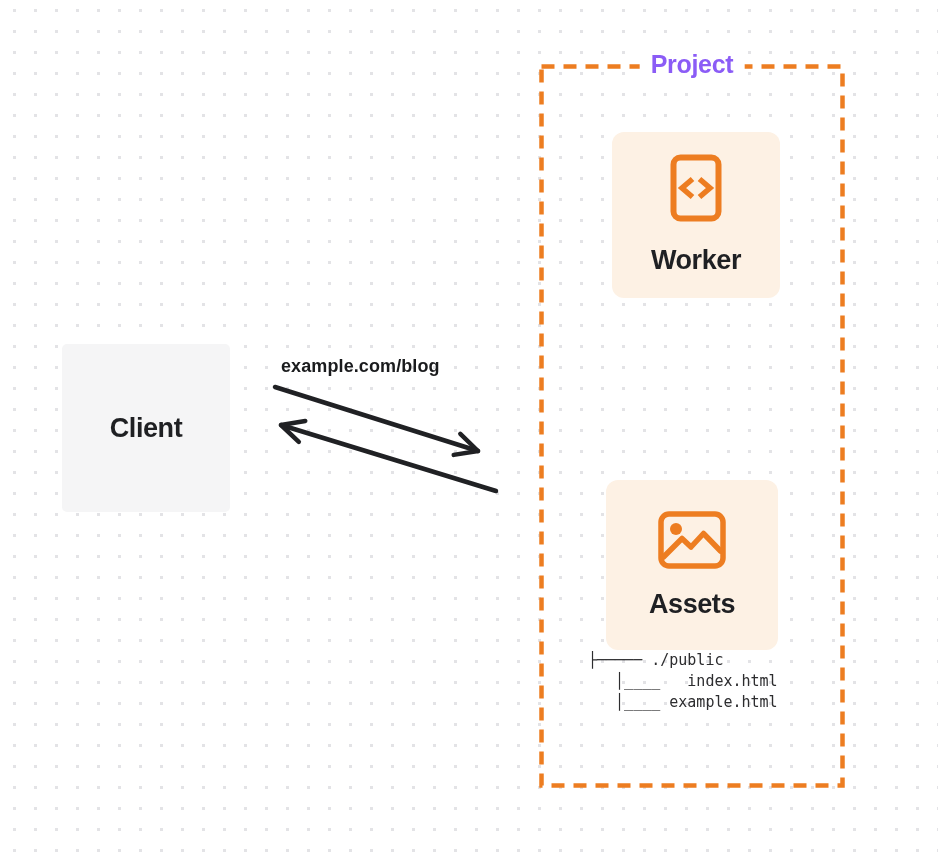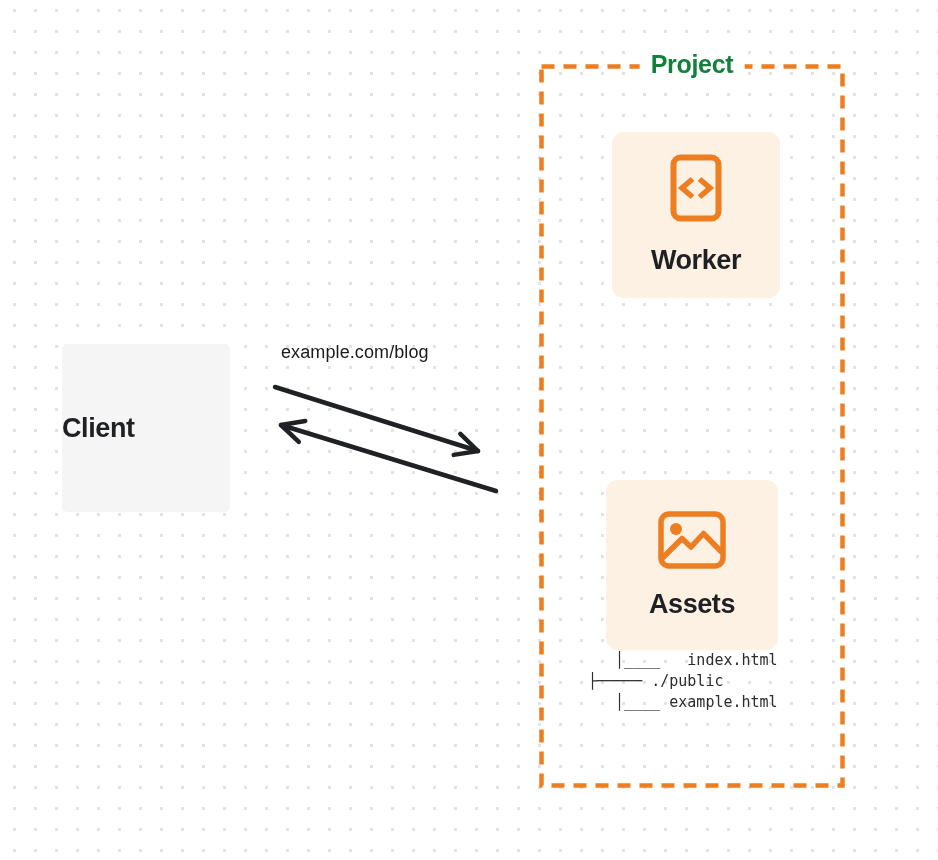--- a/index.html
+++ b/index.html
@@ -12,38 +12,38 @@
     position:relative;width:938px;height:860px;
     background-color:#ffffff;
     background-image:radial-gradient(circle,#e3e3e6 1.7px,transparent 1.9px);
     background-size:21px 21px;
     background-position:4px 0px;
   }
   
   .client-box{
     position:absolute;left:62px;top:344px;width:168px;height:168px;
     background:#f5f5f6;border-radius:5px;
-    display:flex;align-items:center;
+    display:flex;align-items:center;justify-content:center;
   }
   .node-label{
     font-size:27px;font-weight:bold;color:#1f2023;letter-spacing:-0.4px;
   }
   
   .request-label{
-    position:absolute;left:281px;top:342px;
-    font-size:18px;font-weight:normal;color:#1a1b1d;letter-spacing:0.1px;
+    position:absolute;left:281px;top:356px;
+    font-size:18px;font-weight:bold;color:#1a1b1d;letter-spacing:0.1px;
     white-space:nowrap;
   }
   
   .arrows{position:absolute;left:0;top:0;width:938px;height:860px;pointer-events:none;}
   
   .project-border{position:absolute;left:539px;top:64px;width:306px;height:724px;}
   .project-label{
     position:absolute;left:692px;top:50px;transform:translateX(-50%);
-    font-size:25px;font-weight:bold;color:#15803d;letter-spacing:-0.3px;
+    font-size:25px;font-weight:bold;color:#8b5cf6;letter-spacing:-0.3px;
     background:#ffffff;padding:0 11px;white-space:nowrap;
   }
   
   .card{
     position:absolute;background:#fdf1e4;border-radius:12px;
     display:flex;flex-direction:column;align-items:center;justify-content:center;
   }
   .card.worker{left:612px;top:132px;width:168px;height:166px;gap:23px;}
   .card.assets{left:606px;top:480px;width:172px;height:170px;gap:20px;}
   .card .node-label{font-size:27px;}
@@ -92,15 +92,15 @@
 
   <div class="card worker">
     <svg width="52" height="68" viewBox="0 0 52 68">
       <rect x="3.5" y="3.5" width="45" height="61" rx="7" fill="none" stroke="#ed7d21" stroke-width="6"></rect>
       <path d="M22.5,25 L12,34 L22.5,43" fill="none" stroke="#ed7d21" stroke-width="5.5" stroke-linecap="butt" stroke-linejoin="miter"></path>
       <path d="M29.5,25 L40,34 L29.5,43" fill="none" stroke="#ed7d21" stroke-width="5.5" stroke-linecap="butt" stroke-linejoin="miter"></path>
     </svg>
     <span class="node-label">Worker</span>
   </div>
 
-  <div class="tree"><div>   │____   index.html</div><div>├───── ./public</div><div>   │____ example.html</div></div>
+  <div class="tree"><div>├───── ./public</div><div>   │____   index.html</div><div>   │____ example.html</div></div>
 
 </div>
 
 </body></html>

